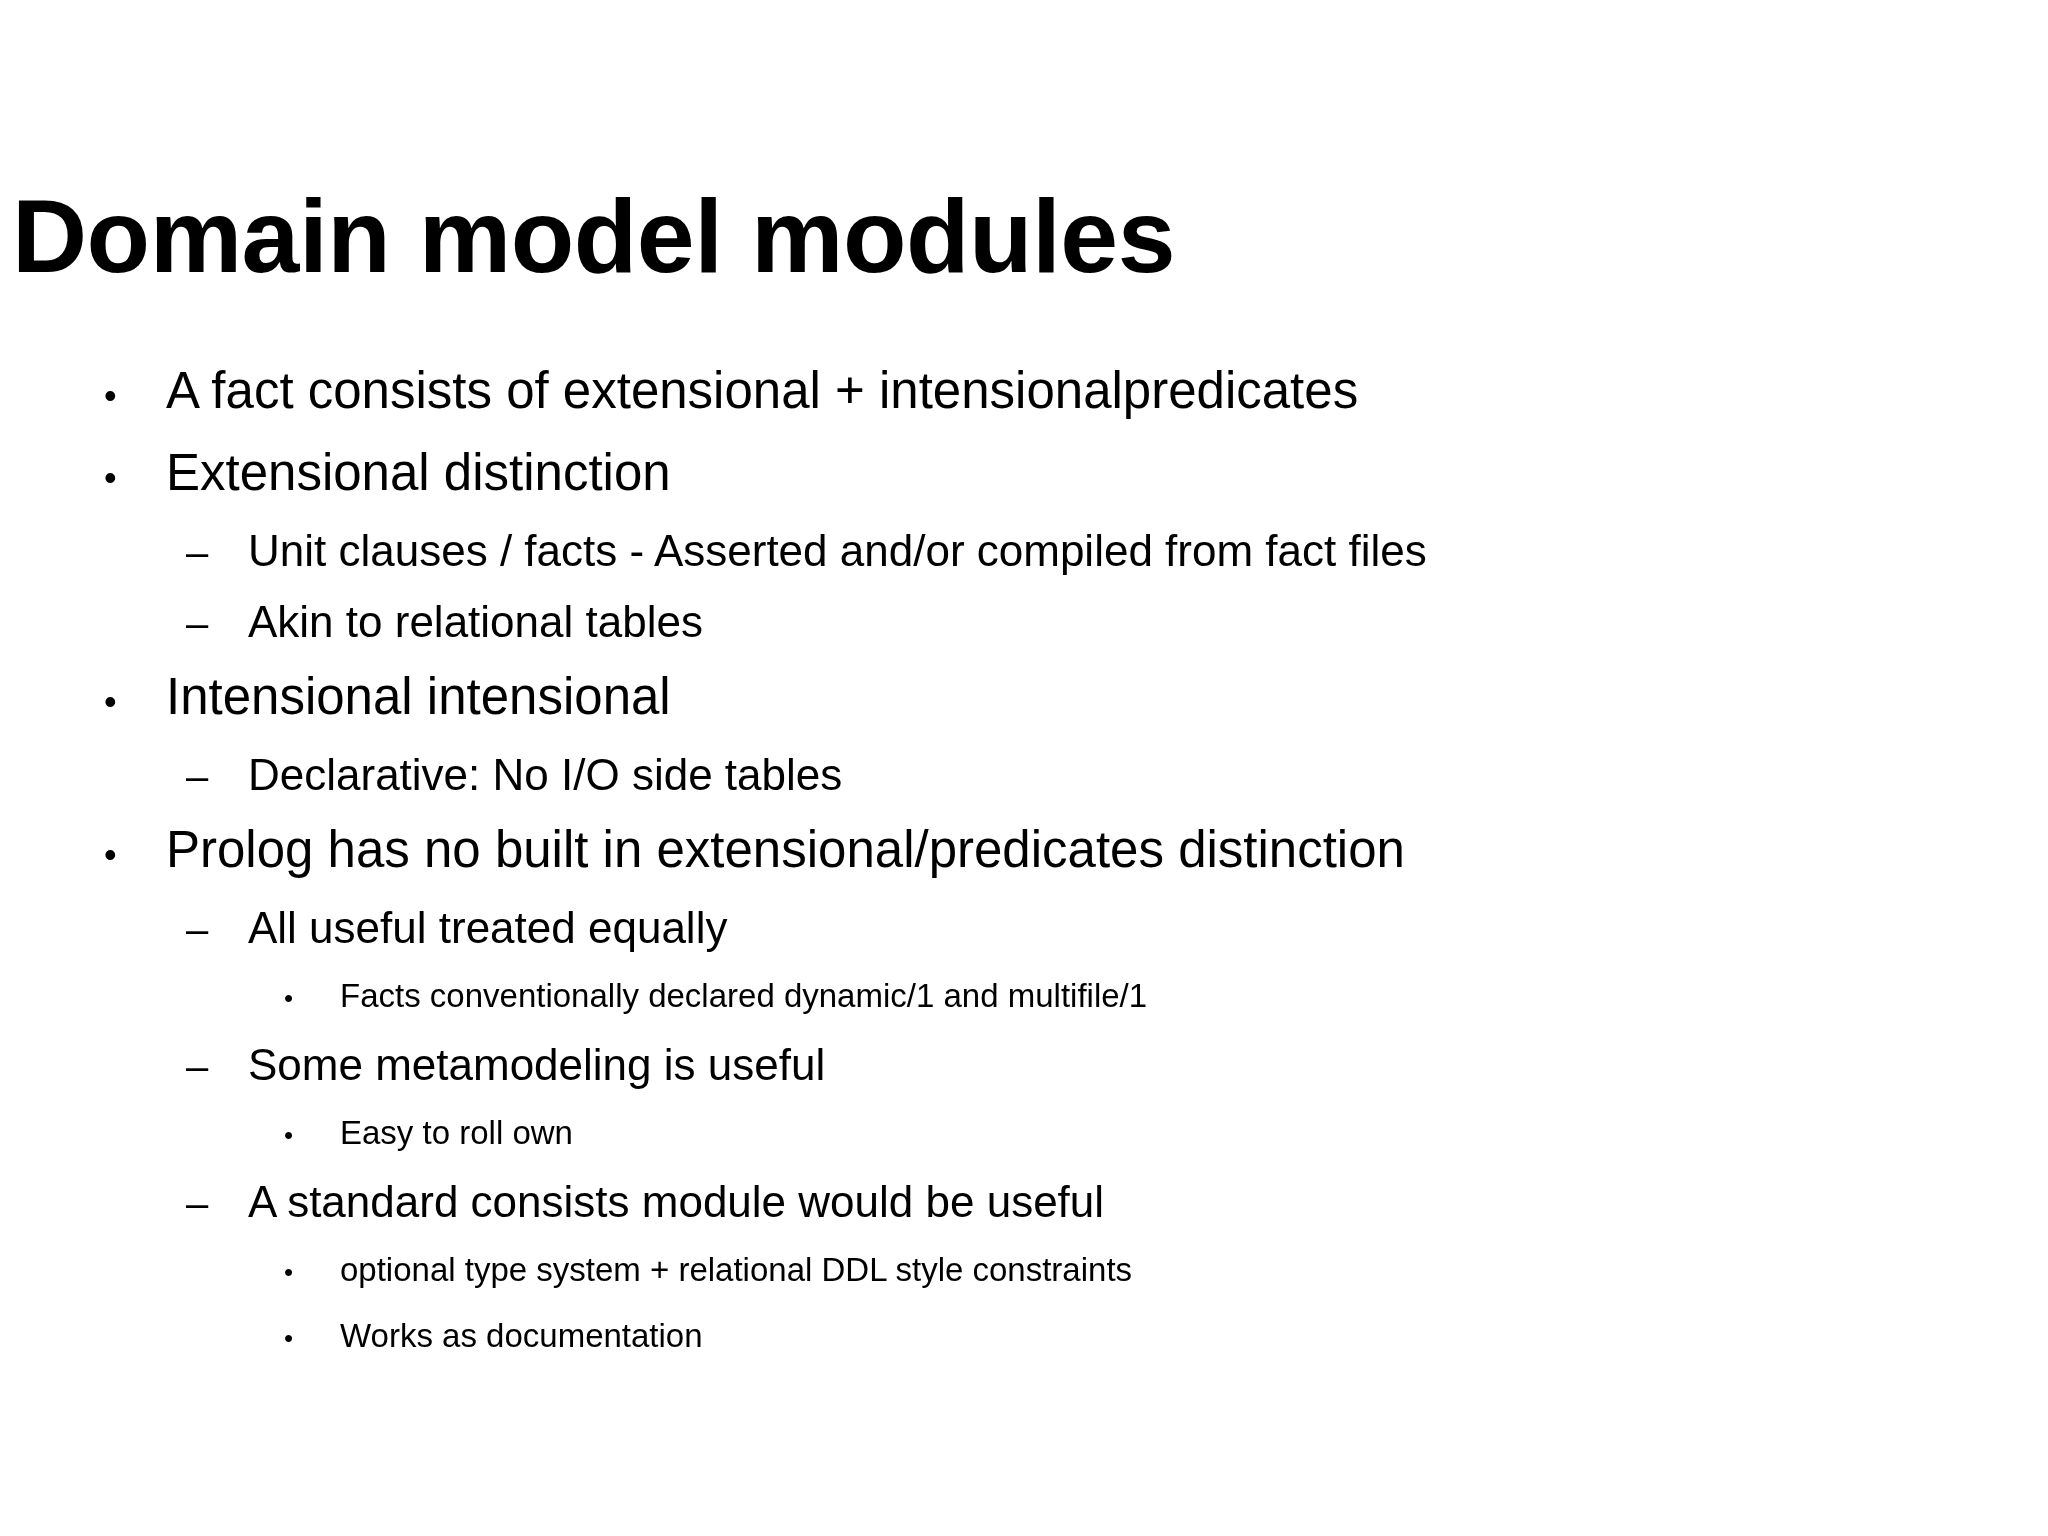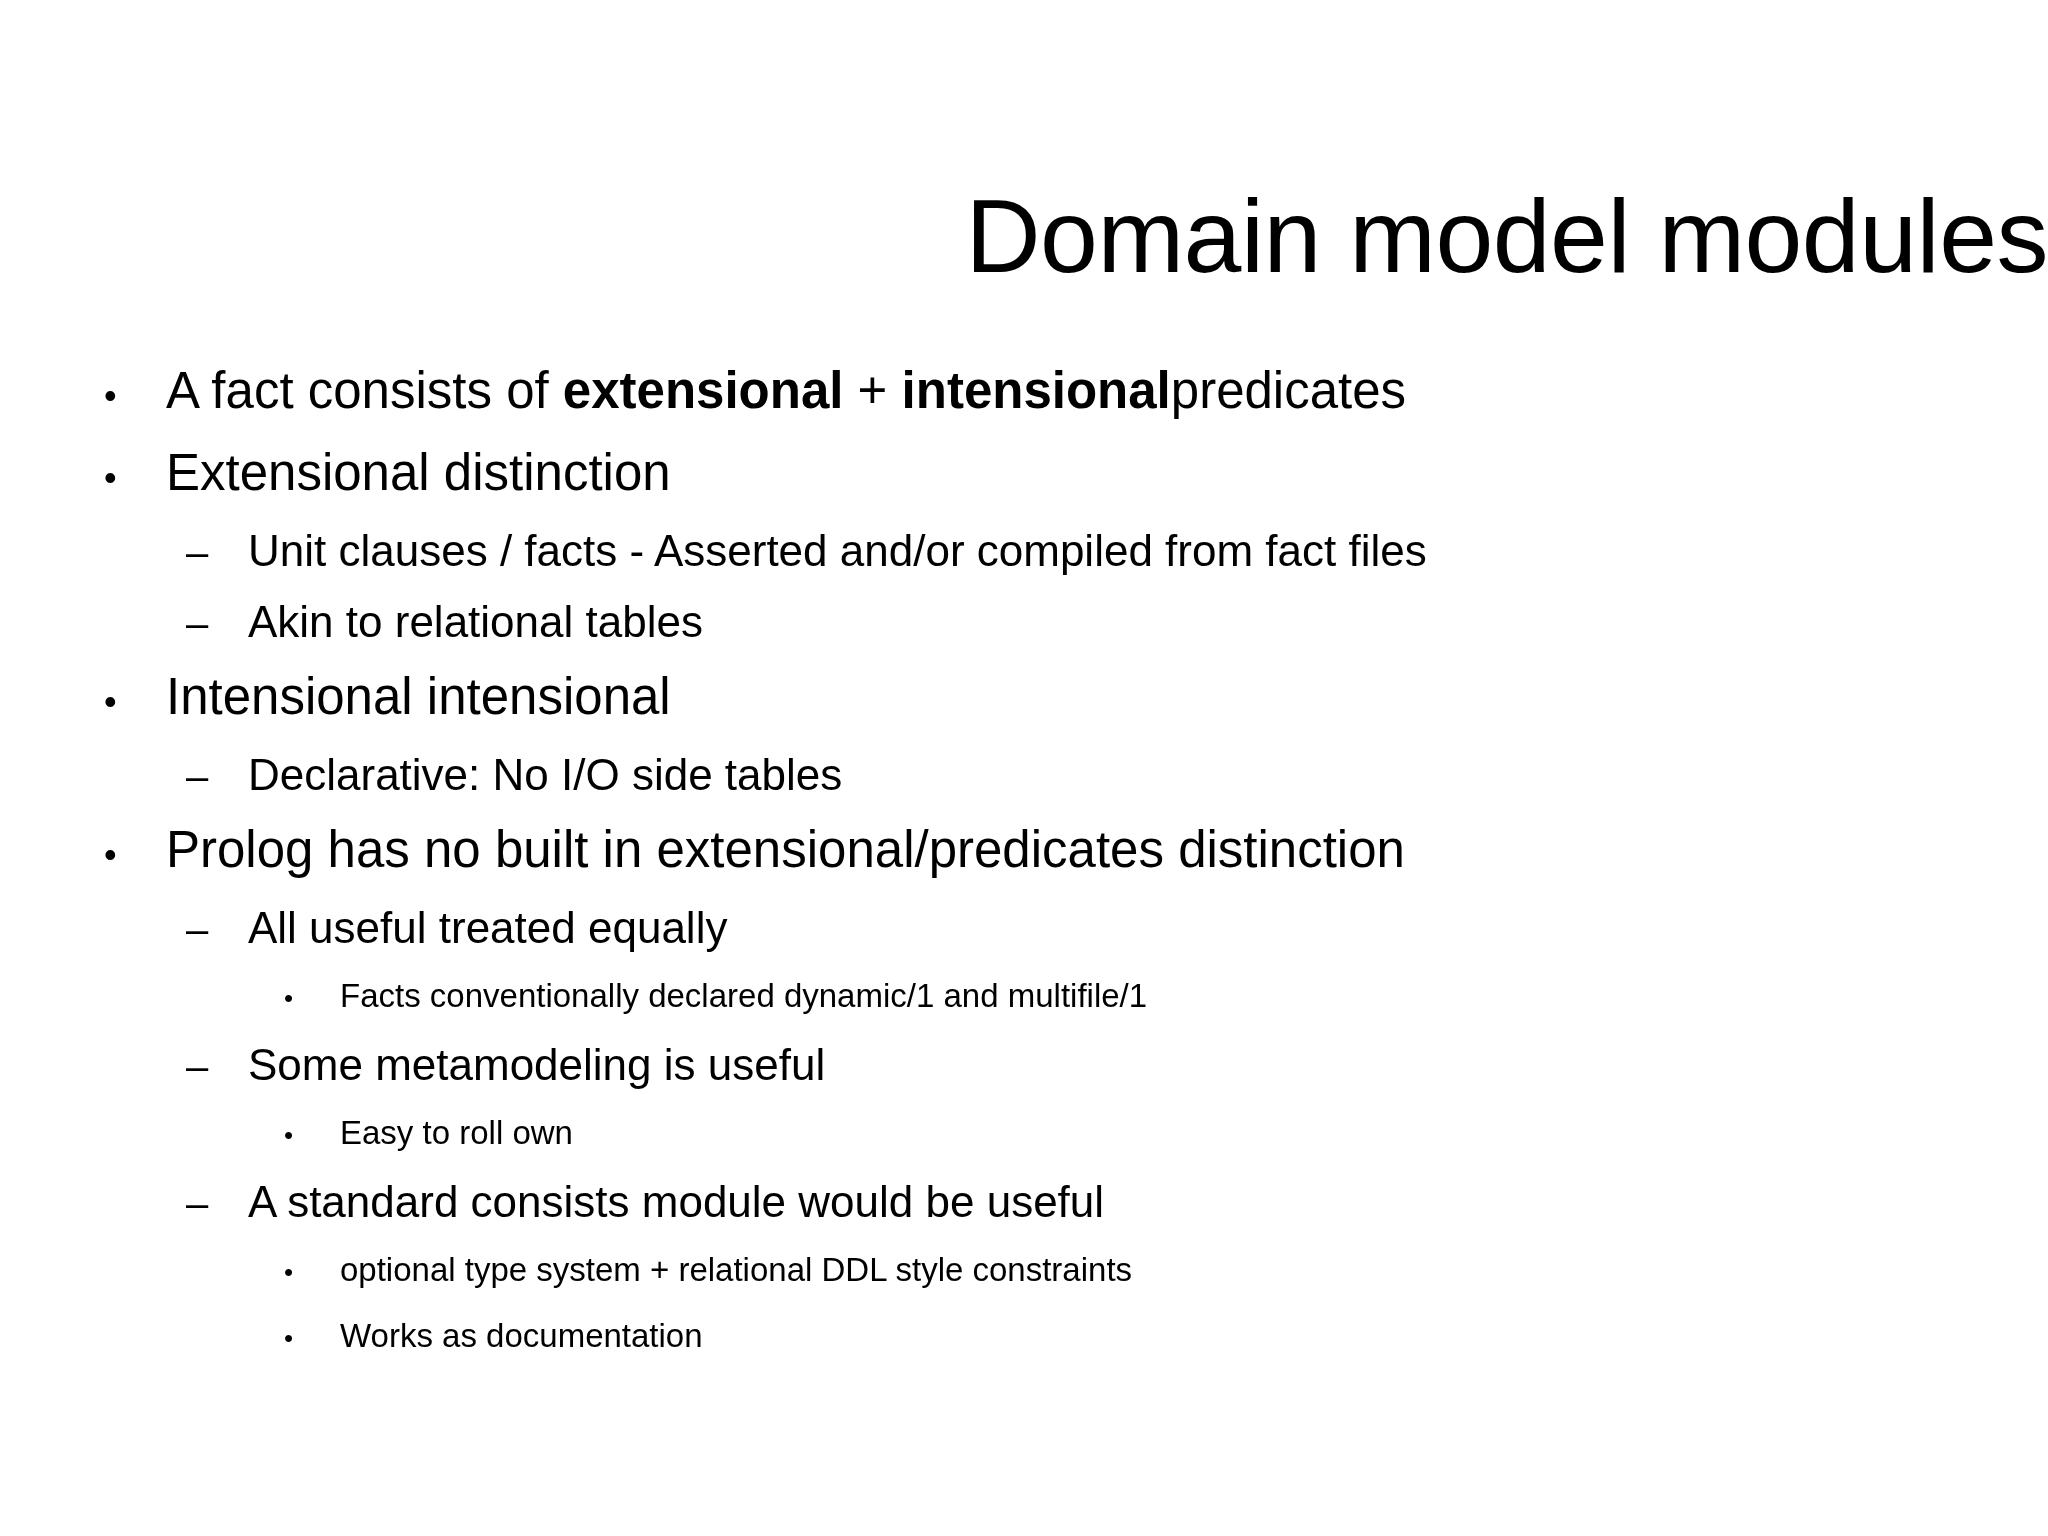--- a/index.html
+++ b/index.html
@@ -18,27 +18,27 @@
     position: relative;
     width: 2048px;
     height: 1536px;
     background: #ffffff;
     box-sizing: border-box;
   }
 
   
   .slide-title {
     position: absolute;
-    left: 3px;
+    left: 12px;
     right: 0;
     top: 112px;
-    text-align: right;
+    text-align: left;
     font-size: 104px;
     line-height: 1.05;
-    font-weight: 400;
+    font-weight: 700;
     letter-spacing: -0.5px;
     color: #000000;
     white-space: nowrap;
   }
 
   
   .body {
     position: absolute;
     left: 100px;
     top: 352px;
@@ -97,21 +97,21 @@
     margin-left: 178px;
   }
   .lvl3 .marker {
     width: 56px;
     font-size: 26px;
     line-height: 63px;
     padding-left: 6px;
   }
 
   b.em {
-    font-weight: 700;
+    font-weight: 400;
   }
 </style>
 </head>
 <body>
 
 <div class="slide">
 
   <h1 class="slide-title">Domain model modules</h1>
 
   <div class="body">

